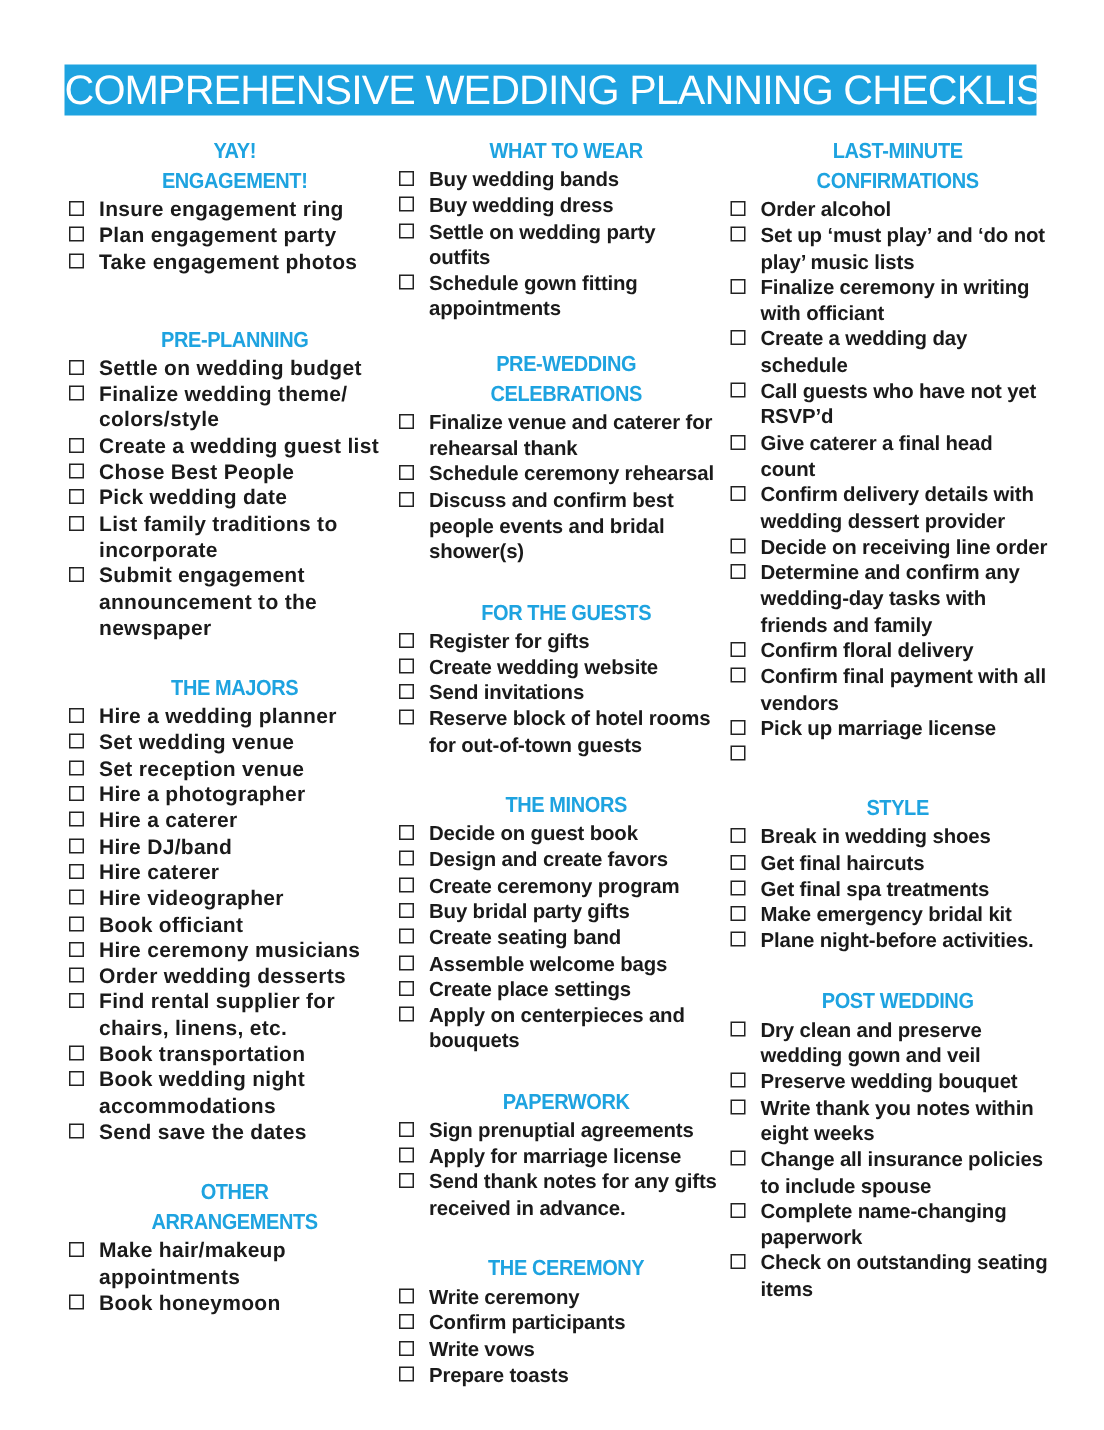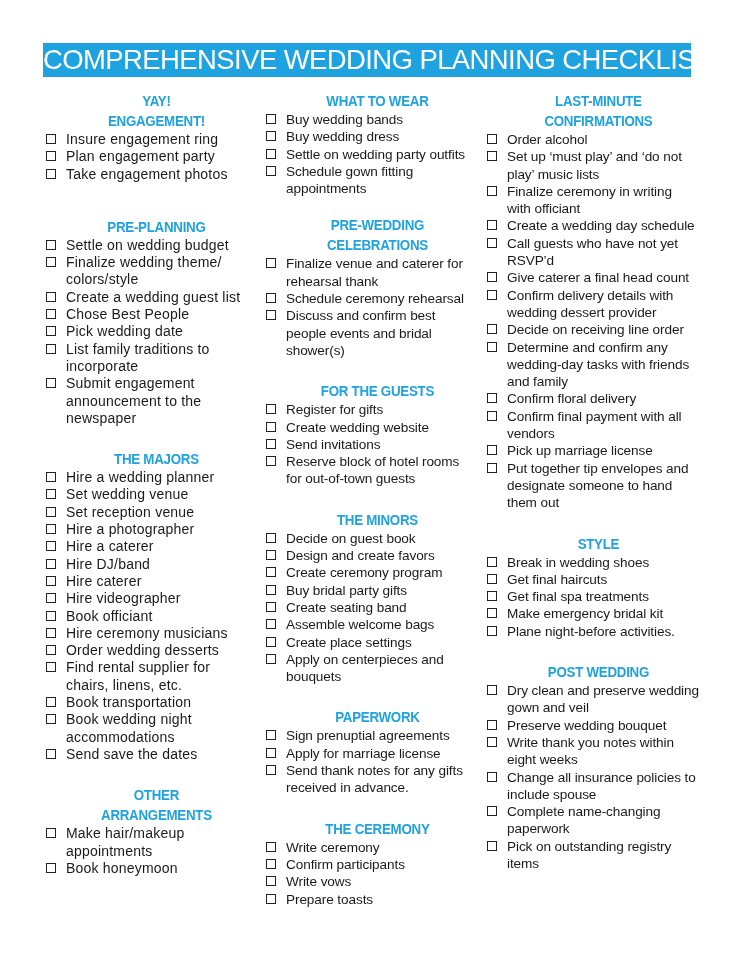--- a/index.html
+++ b/index.html
@@ -49,20 +49,21 @@
       text-align: center;
       letter-spacing: -0.3px;
       transform: scaleX(0.92);
       white-space: pre-line;
       padding-left: 14px;
     }
     .items {
       list-style: none;
       margin: 0;
       padding: 0;
+      font-weight: bold;
     }
     .item {
       display: flex;
       align-items: flex-start;
       font-size: 14px;
       line-height: 17.3px;
       letter-spacing: 0.2px;
     }
     .col-2 .item, .col-3 .item {
       font-size: 13.6px;
@@ -419,21 +420,20 @@
         <li class="item">
           <span class="checkbox"></span>
           <span class="item-text">Confirm final payment with all vendors</span>
         </li>
         <li class="item">
           <span class="checkbox"></span>
           <span class="item-text">Pick up marriage license</span>
         </li>
         <li class="item">
           <span class="checkbox"></span>
-          <span class="item-text">Put together tip envelopes and designate someone to hand them out</span>
         </li>
       </ul>
     </div>
   <div class="gap-m"></div>
   <div class="section">
       <div class="heading">STYLE</div>
       <ul class="items">
         <li class="item">
           <span class="checkbox"></span>
           <span class="item-text">Break in wedding shoes</span>
@@ -475,17 +475,17 @@
         <li class="item">
           <span class="checkbox"></span>
           <span class="item-text">Change all insurance policies to include spouse</span>
         </li>
         <li class="item">
           <span class="checkbox"></span>
           <span class="item-text">Complete name-changing paperwork</span>
         </li>
         <li class="item">
           <span class="checkbox"></span>
-          <span class="item-text">Pick on outstanding registry items</span>
+          <span class="item-text">Check on outstanding seating items</span>
         </li>
       </ul>
     </div>
 </div>
 
 </body></html>

